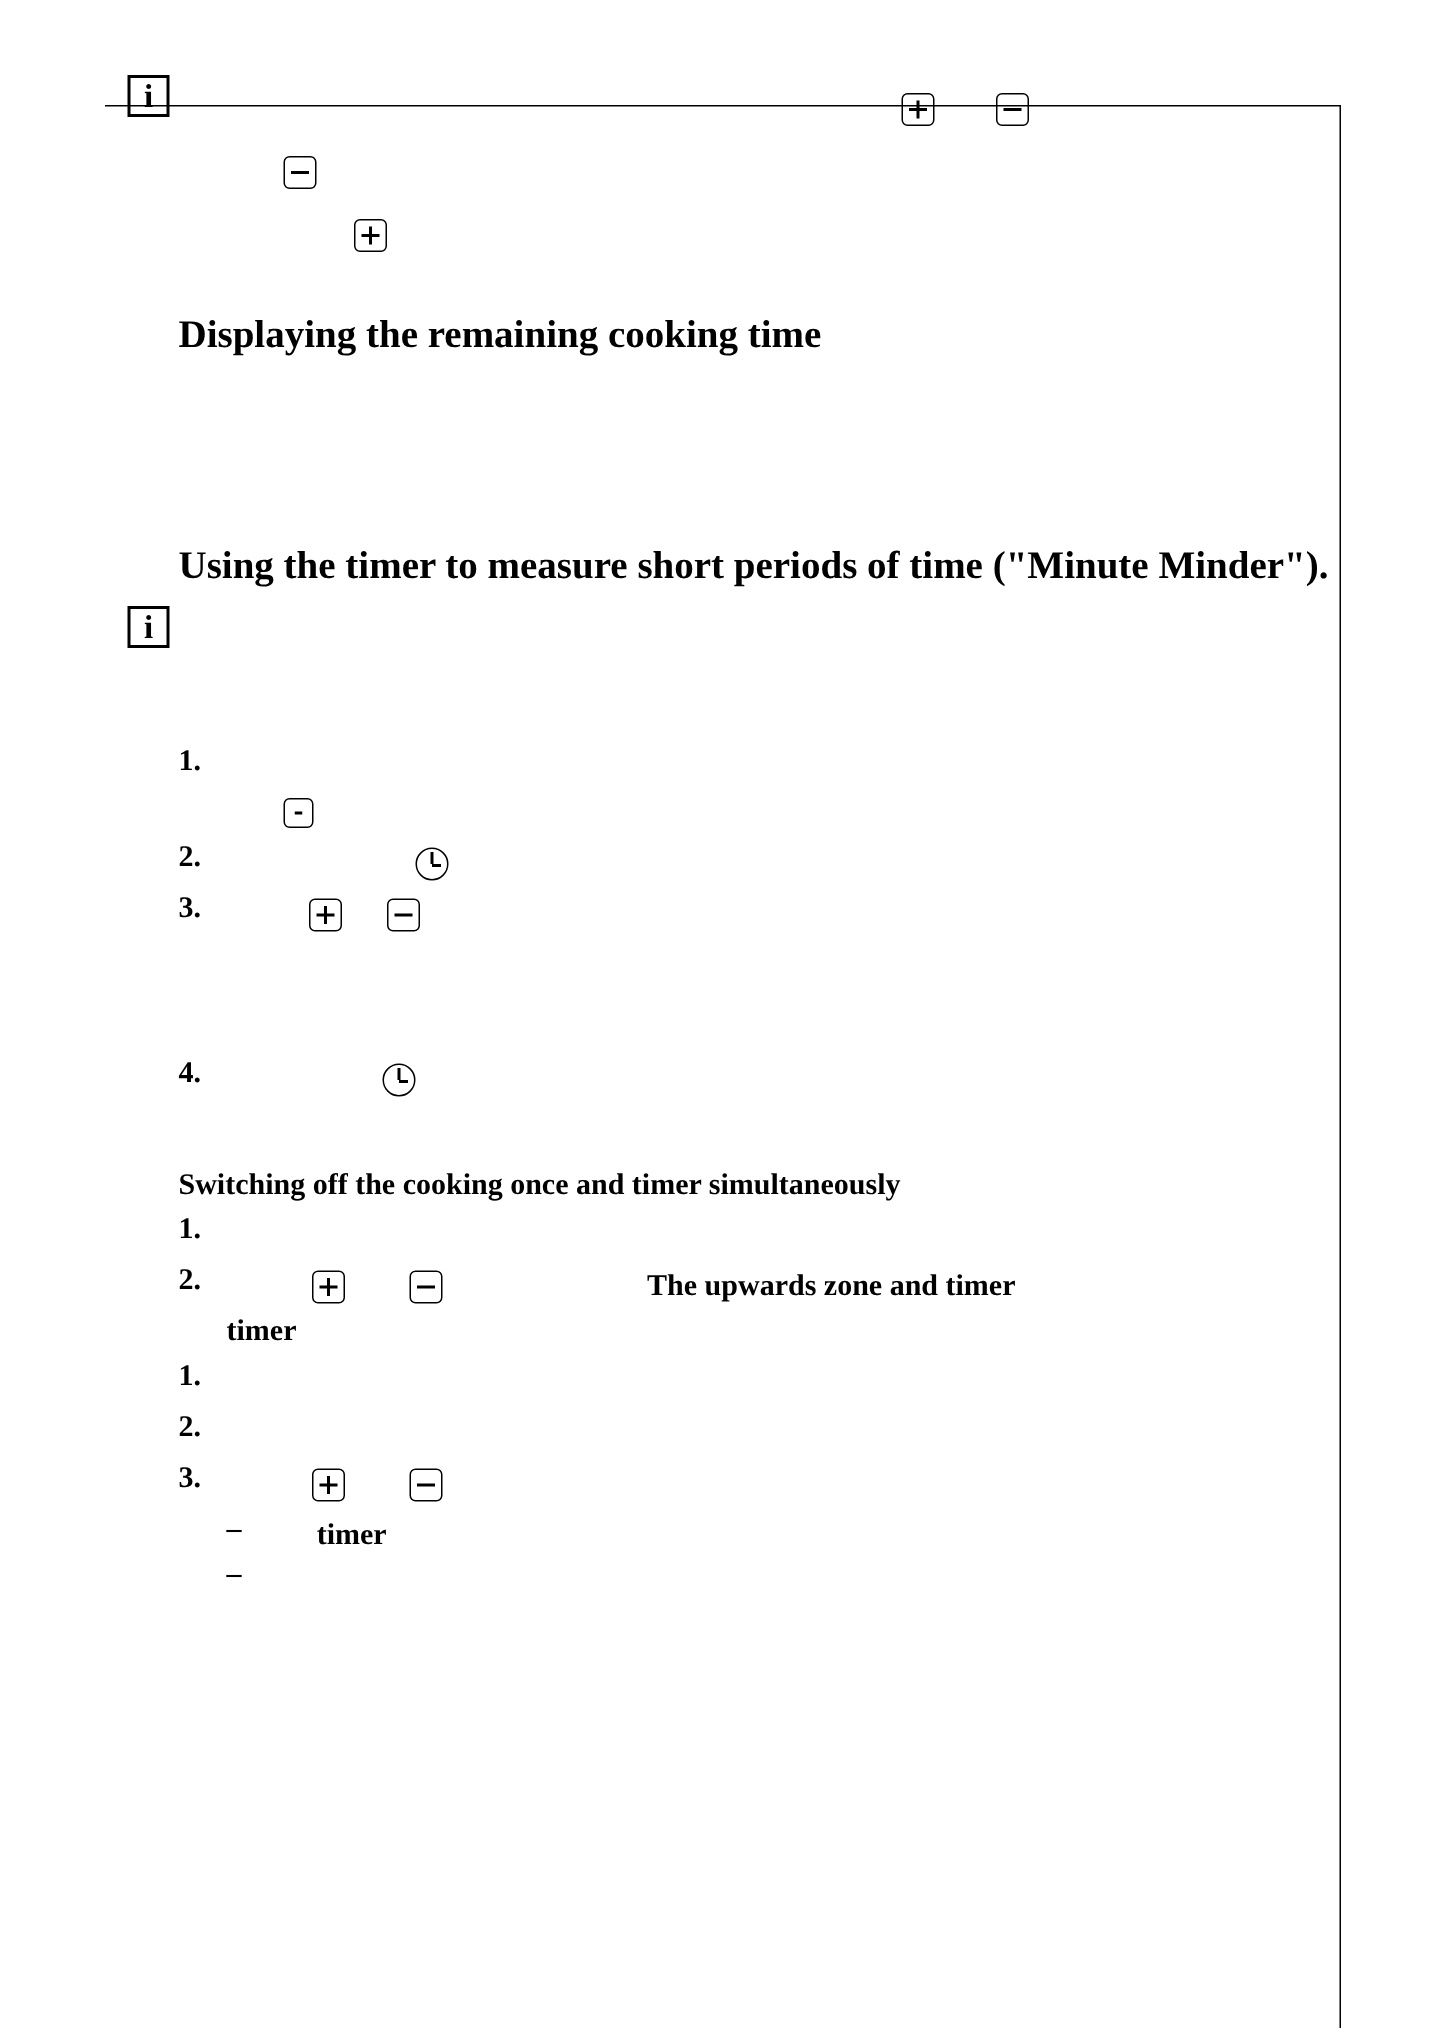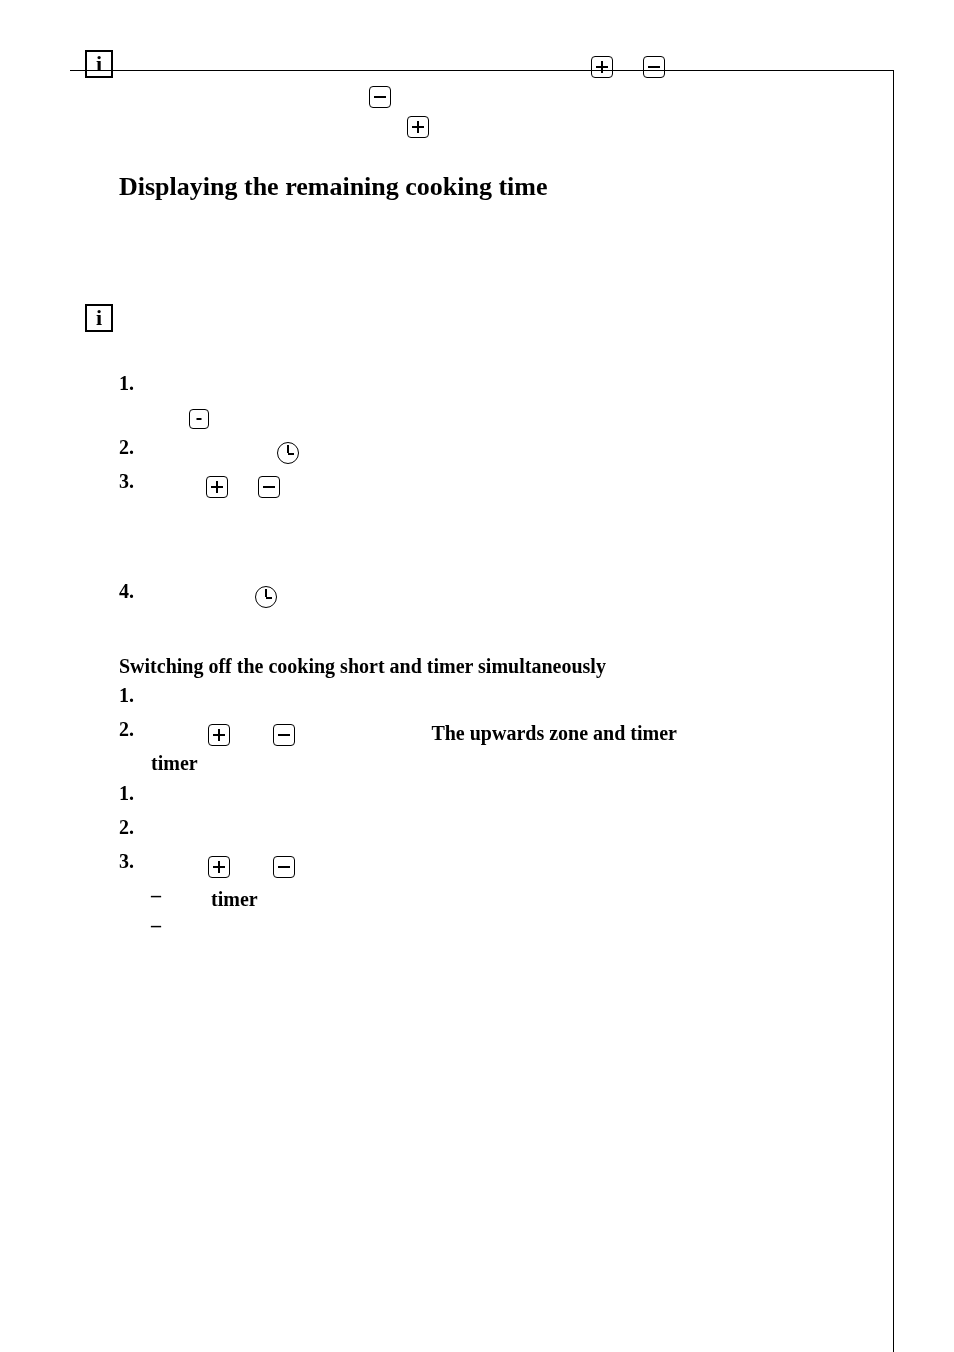--- a/index.html
+++ b/index.html
@@ -127,23 +127,22 @@
       display: flex;
       align-items: flex-start;
       margin-bottom: 4px;
     }
     .info-col {
       width: 45px;
       flex-shrink: 0;
     }
     .text-col {
       flex: 1;
-      font-size: 20px;
+      font-size: 28px;
       line-height: 1.5;
-      text-align: center;
     }
     .heading {
       font-weight: bold;
       font-size: 26px;
       line-height: 1.3;
       margin: 30px 0 10px 0;
     }
     .subheading {
       font-weight: bold;
       font-size: 20px;
@@ -208,20 +207,21 @@
       <span class="invisible inline-icon-text">If you first set the cooking time using the </span><span class="icon-plus"></span><span class="invisible"> or </span><span class="icon-minus"></span><span class="invisible"> sensor field,</span><br>
       <span class="invisible">with </span><span class="icon-minus"></span><span class="invisible"> starting from 30 minutes downwards,</span><br>
       <span class="invisible">and with </span><span class="icon-plus"></span><span class="invisible"> starting from 1 minute upwards.</span>
     </div>
   </div>
 
   <div class="indent-block">
     <div class="heading">Displaying the remaining cooking time</div>
     <div class="invisible" style="font-size:20px; line-height:1.5;">If save mode has been programmed for a number of zones, the remaining cooking time for all programmed cooking zones can be displayed by pressing the timer button.</div>
     <div class="section-gap"></div>
+    <div class="heading">Using the timer to measure short periods of time ("Minute Minder").</div>
   </div>
 
   <div class="row" style="margin-top:10px;">
     <div class="info-col"><span class="info-icon">i</span></div>
     <div class="text-col invisible">The timer can also be used as a minute minder, provided it is not already being used in save mode.</div>
   </div>
 
   <div class="indent-block" style="margin-top:8px;">
     <div class="num-item">
       <div class="num">1.</div>
@@ -245,21 +245,21 @@
     </div>
     <div class="num-item" style="margin-top:20px;">
       <div class="num">4.</div>
       <div class="item-text">
         <span class="invisible">Pressing the </span><span class="icon-clock"></span><span class="invisible"> timer sensor field cancels the audible signal.</span>
       </div>
     </div>
 
     <div class="invisible" style="font-size:20px;">There are two ways of ending the timer function prematurely:</div>
 
-    <div class="subheading">Switching off the cooking short and timer simultaneously</div>
+    <div class="subheading">Switching off the cooking once and timer simultaneously</div>
     <div class="num-item">
       <div class="num">1.</div>
       <div class="item-text invisible">Select the desired cooking zone using the timer sensor field.</div>
     </div>
     <div class="num-item">
       <div class="num">2.</div>
       <div class="item-text">
         <span class="invisible">Touch </span><span class="icon-plus"></span><span class="invisible"> and </span><span class="icon-minus"></span><span class="invisible"> simultaneously. </span><span class="bold">The upwards zone and timer</span><br>
         <span class="bold">timer</span><span class="invisible"> are switched off.</span>
       </div>

